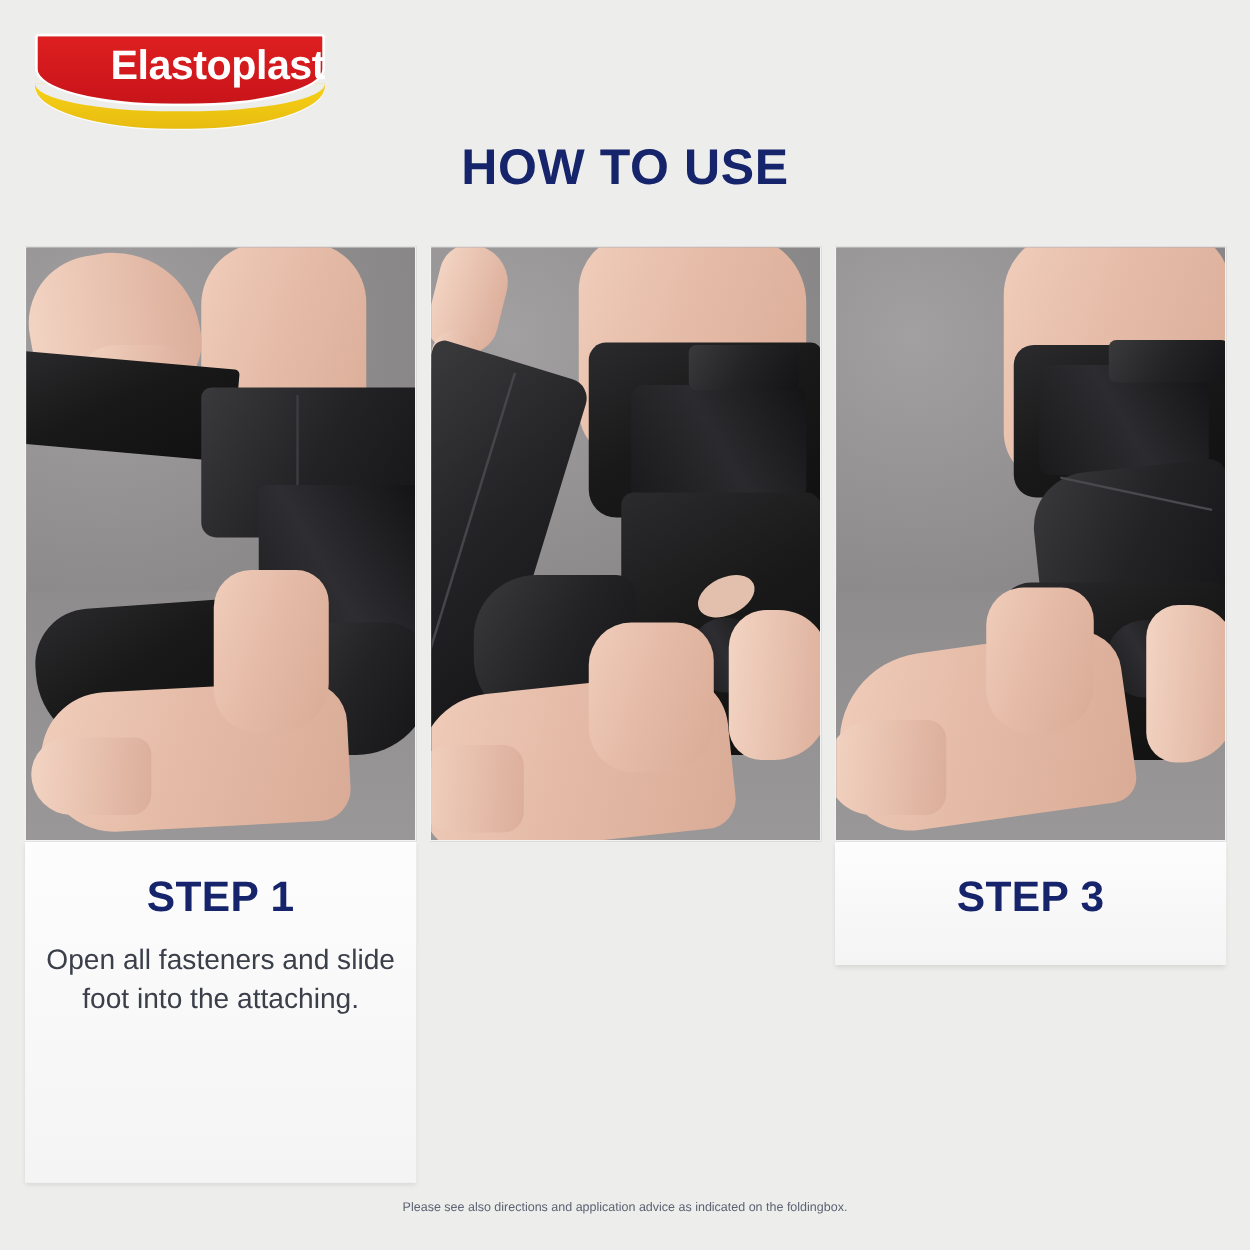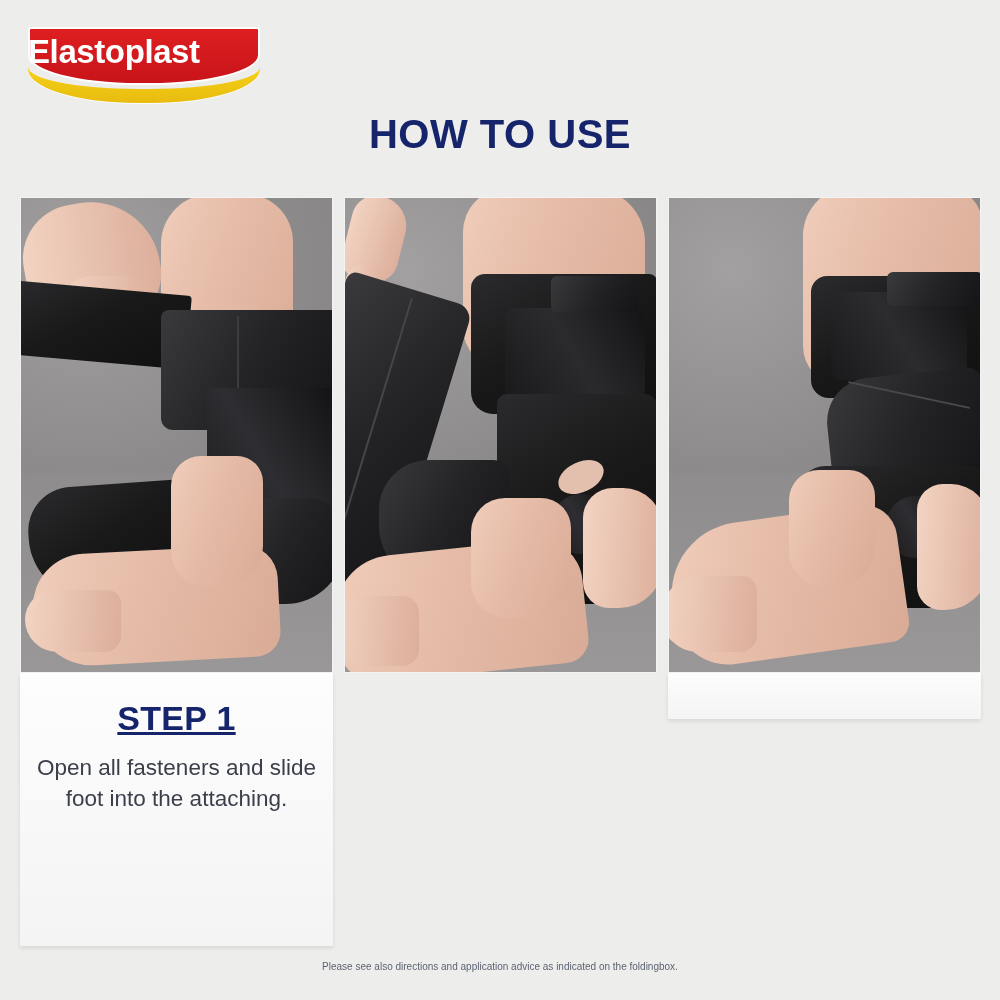--- a/index.html
+++ b/index.html
@@ -52,21 +52,21 @@
     border: 2px solid #ffffff;
     box-sizing: border-box;
   }
   .logo-text {
     position: absolute;
     left: 0;
     top: 0;
     width: 232px;
     height: 50px;
     line-height: 50px;
-    text-align: left;
+    text-align: right;
     color: #ffffff;
     font-size: 33px;
     font-weight: bold;
     letter-spacing: -0.4px;
     font-family: "Liberation Sans", sans-serif;
   }
 
   
   .page-title {
     position: absolute;
@@ -149,21 +149,20 @@
     text-align: center;
   }
   .card-short { min-height: 273px; }
   .step-head {
     color: #16256b;
     font-size: 34px;
     font-weight: bold;
     letter-spacing: 0.3px;
     margin: 0 0 14px 0;
     font-family: "Liberation Sans", sans-serif;
-    text-decoration: underline;
   }
   .step-body {
     color: #3b3f4a;
     font-size: 22.5px;
     line-height: 31px;
     margin: 0;
     font-family: "Liberation Sans", sans-serif;
   }
 
   
@@ -280,19 +279,20 @@
       <div class="sh fab" style="left:130px;top:268px;width:186px;height:142px;border-radius:26px 16px 46px 52px;"></div>
       <div class="sh fab3" style="left:216px;top:298px;width:62px;height:62px;border-radius:50%;"></div>
       <div class="sh fab2" style="left:120px;top:296px;width:70px;height:84px;border-radius:30px 8px 14px 28px;transform:rotate(-8deg);"></div>
 
       <div class="sh skin" style="left:2px;top:318px;width:232px;height:140px;border-radius:72px 34px 20px 54px;transform:rotate(-8deg);"></div>
       <div class="sh skin2" style="left:-8px;top:378px;width:96px;height:76px;border-radius:46px 18px 20px 44px;"></div>
       <div class="sh skin" style="left:120px;top:272px;width:86px;height:116px;border-radius:30px 26px 38px 34px;"></div>
       <div class="sh skin2" style="left:248px;top:286px;width:72px;height:126px;border-radius:26px 38px 44px 24px;"></div>
     </div>
     <div class="card">
+      <div class="step-head">STEP 3</div>
     </div>
   </div>
 
 </div>
 
 <div class="footnote">Please see also directions and application advice as indicated on the foldingbox.</div>
 <div class="footnote-cut"></div>
 
 </body></html>

